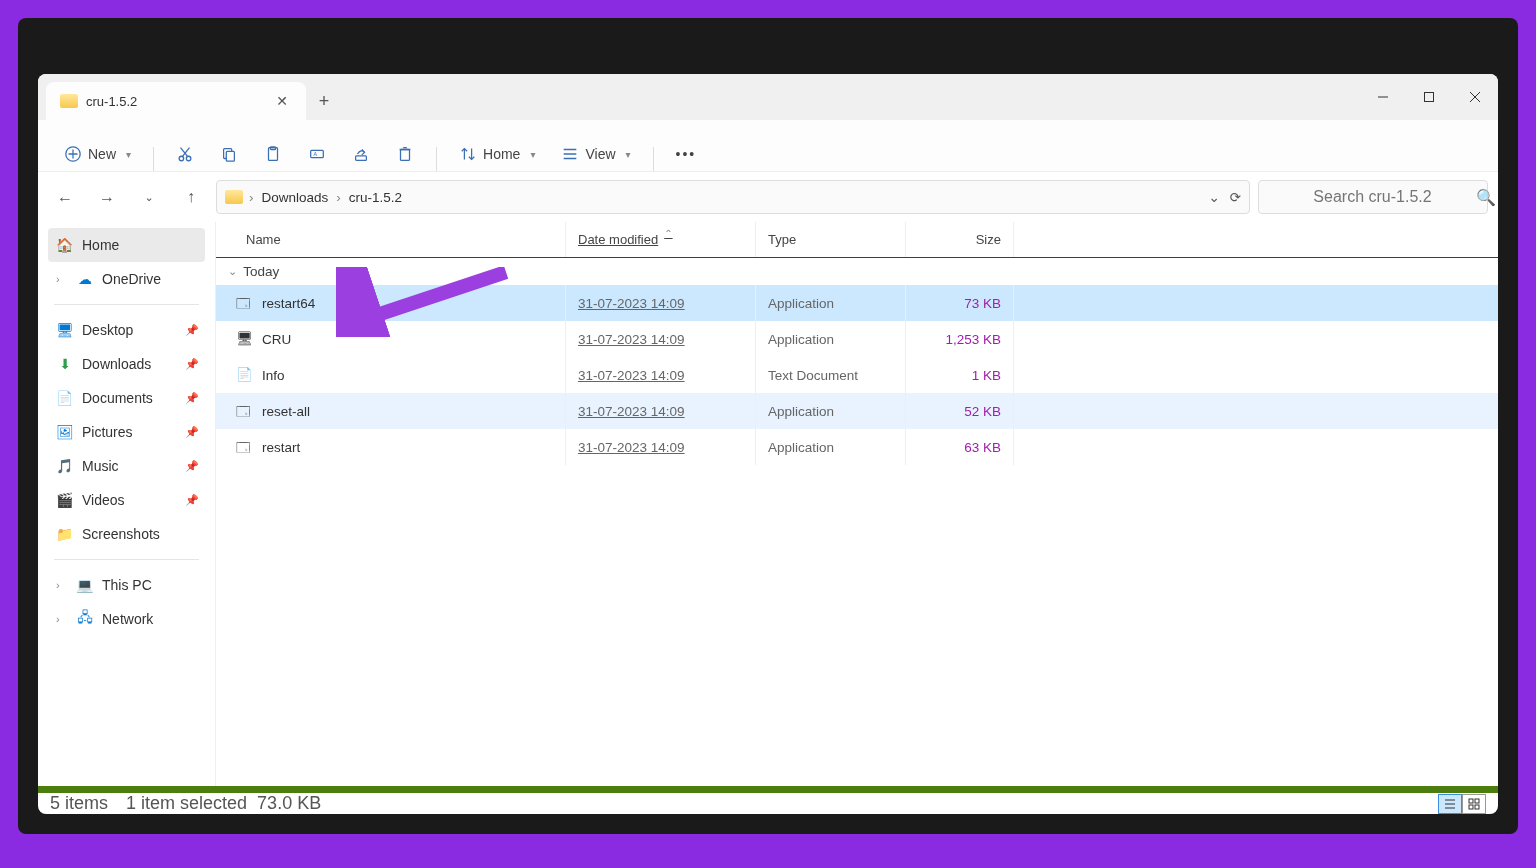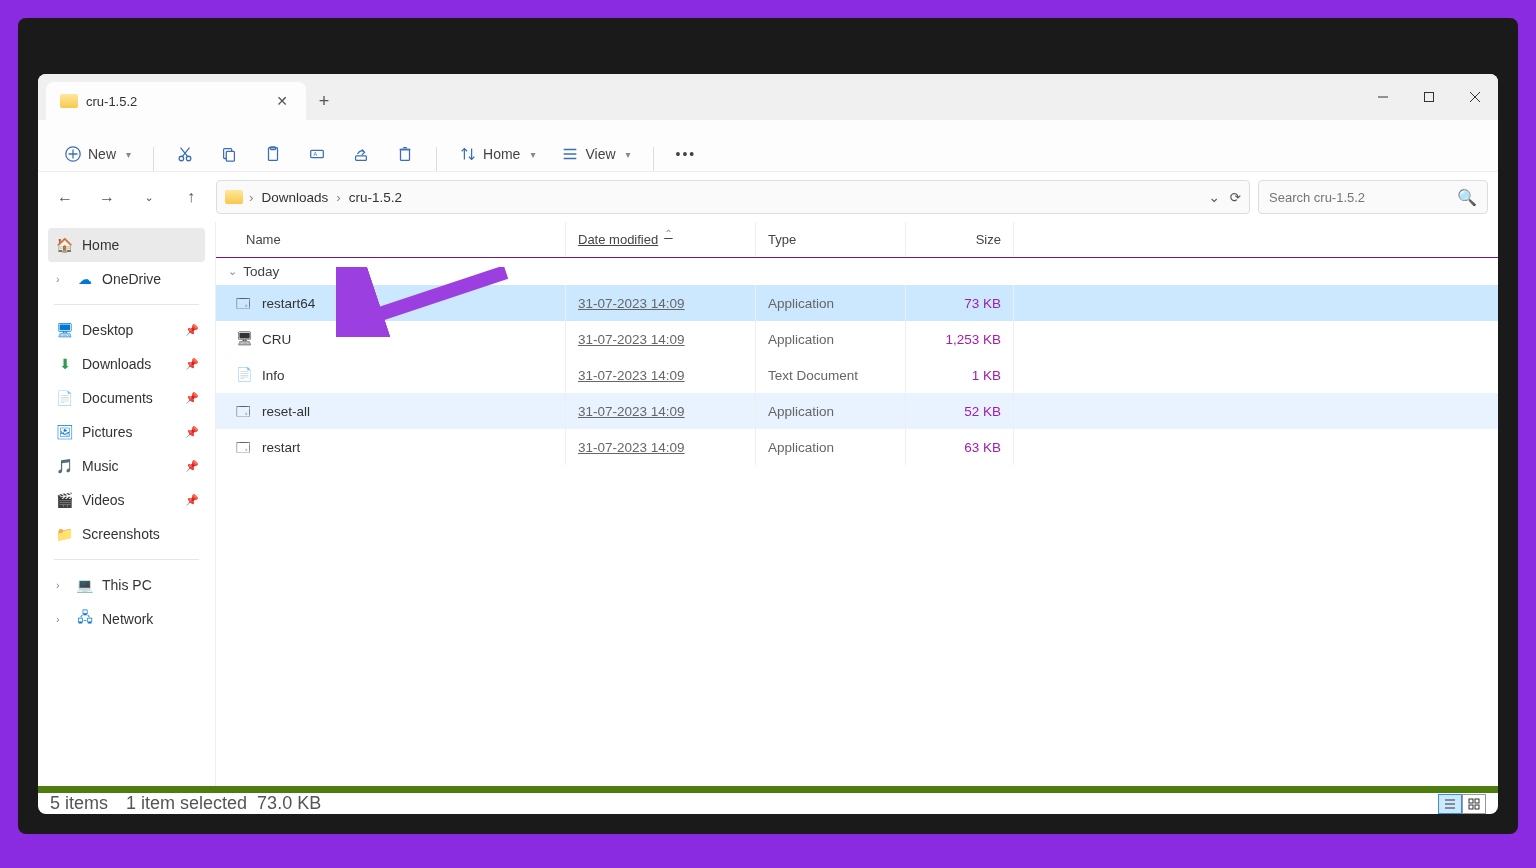--- a/index.html
+++ b/index.html
@@ -20,21 +20,21 @@
 .tb-btn svg { width: 18px; height: 18px; stroke: #3a6fb5; fill: none; stroke-width: 1.4; }
 .tb-sep { width: 1px; height: 24px; background: #ddd; margin: 0 6px; }
 .addrbar { height: 50px; display: flex; align-items: center; padding: 0 10px; gap: 8px; }
 .nav-btn { width: 34px; height: 34px; display: flex; align-items: center; justify-content: center; color: #555; cursor: pointer; border-radius: 4px; }
 .crumb-box { flex: 1; border: 1px solid #ddd; border-radius: 4px; height: 34px; display: flex; align-items: center; padding: 0 8px; gap: 4px; font-size: 13.5px; color: #333; background: #fafafa; }
 .crumb-box .folder-ic { width: 18px; height: 14px; background: linear-gradient(#ffe79e, #f7c94b); border-radius: 2px; margin-right: 2px; }
 .crumb-sep { color: #888; }
 .crumb-item { cursor: pointer; padding: 2px 4px; }
 .crumb-right { margin-left: auto; display: flex; gap: 10px; color: #555; }
 .search-box { width: 230px; border: 1px solid #ddd; border-radius: 4px; height: 34px; display: flex; align-items: center; padding: 0 10px; background: #fafafa; }
-.search-box input { border: none; background: transparent; outline: none; font-size: 13px; flex: 1; color: #8b5cf6; }
+.search-box input { border: none; background: transparent; outline: none; font-size: 16px; flex: 1; color: #8b5cf6; text-align: center; }
 .search-ic { color: #555; }
 .body { flex: 1; display: flex; overflow: hidden; }
 .sidebar { width: 178px; border-right: 1px solid #eee; padding: 6px 10px; overflow-y: auto; }
 .sb-item { display: flex; align-items: center; gap: 8px; height: 34px; padding: 0 8px; border-radius: 4px; cursor: pointer; font-size: 14px; color: #333; position: relative; }
 .sb-item.sel { background: #eaeaea; }
 .sb-ic { width: 18px; height: 18px; display: flex; align-items: center; justify-content: center; }
 .sb-expand { width: 12px; color: #888; font-size: 11px; }
 .sb-pin { width: 12px; color: #aaa; font-size: 11px; margin-left: auto; }
 .sb-divider { height: 1px; background: #e5e5e5; margin: 8px 6px; }
 .main { flex: 1; display: flex; flex-direction: column; overflow: hidden; position: relative; }

